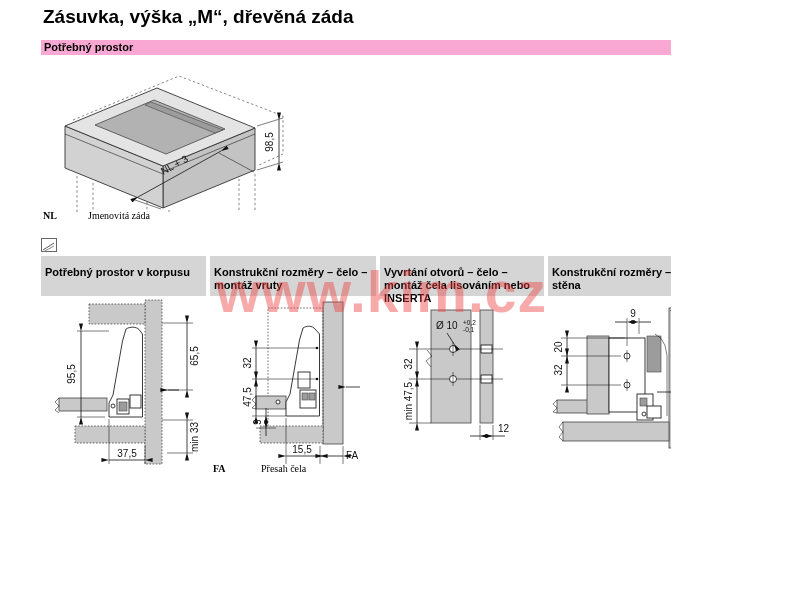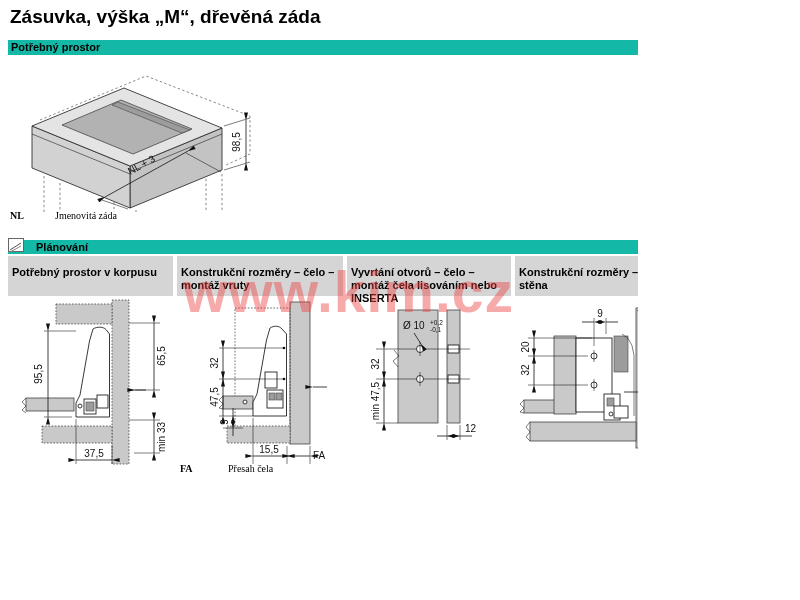--- a/index.html
+++ b/index.html
@@ -1,19 +1,19 @@
 <!DOCTYPE html>
 <html><head>
 <meta charset="utf-8">
 <style>
   html,body { margin:0; padding:0; background:#fff; }
   .page { position:relative; width:638px; height:600px; background:#fff; overflow:hidden;
-          font-family:"Liberation Sans", sans-serif; color:#000; }
+          font-family:"Liberation Sans", sans-serif; color:#000;margin-left:33px; }
   .title { position:absolute; top:6px; left:10px; font-size:19px; font-weight:600; }
-  .bar { position:absolute; left:8px; width:742px; background:#14b8a6; font-size:11px;
+  .bar { position:absolute; left:8px; width:742px; background:#f9a8d4; font-size:11px;
          font-weight:bold; box-sizing:border-box; }
   .bar.space { top:40px; height:15px; line-height:15px; padding-left:3px; }
   .bar.plan  { top:240px; height:14px; line-height:14px; padding-left:28px; }
   .plan-icon { position:absolute; left:8px; top:238px; width:16px; height:14px; background:#fff;
                border:1px solid #666; box-sizing:border-box; z-index:2; }
   .colhead { position:absolute; top:256px; height:40px; background:#d5d5d5; font-size:11px;
              font-weight:bold; line-height:13px; padding:10px 4px; box-sizing:border-box; }
   .c1 { left:8px;   width:165px; }
   .c2 { left:177px; width:166px; }
   .c3 { left:347px; width:164px; }
@@ -90,21 +90,20 @@
     <span class="abbr">NL</span>
     <span style="position:absolute;left:45px;white-space:nowrap">Jmenovitá záda</span>
   </div>
 
   <div class="plan-icon">
     <svg width="14" height="12">
         <line x1="1" y1="9" x2="12" y2="2" stroke="#555" stroke-width="1"></line>
         <line x1="1" y1="11" x2="12" y2="5" stroke="#888" stroke-width="1"></line>
       </svg>
   </div>
-  <div class="bar plan">Plánování</div>
 
   <div class="colhead c1">Potřebný prostor v korpusu</div>
   <div class="colhead c3">Vyvrtání otvorů – čelo – montáž čela lisováním nebo INSERTA</div>
   <div class="colhead c2">Konstrukční rozměry – čelo – montáž vruty</div>
   <div class="colhead c4">Konstrukční rozměry – čela stěna</div>
 
   <div class="watermark">www.kim.cz</div>
 
   <svg class="abspos" style="left:14px;top:296px" width="162" height="176">
     <rect class="paneld" x="98" y="4" width="17" height="164"></rect>

